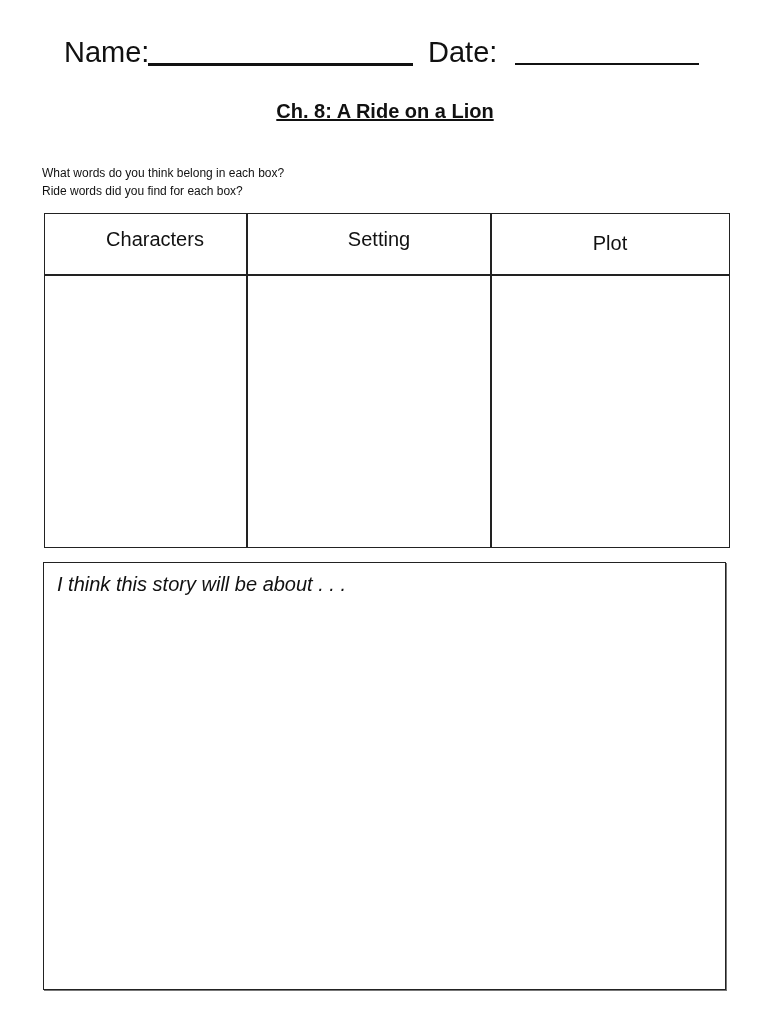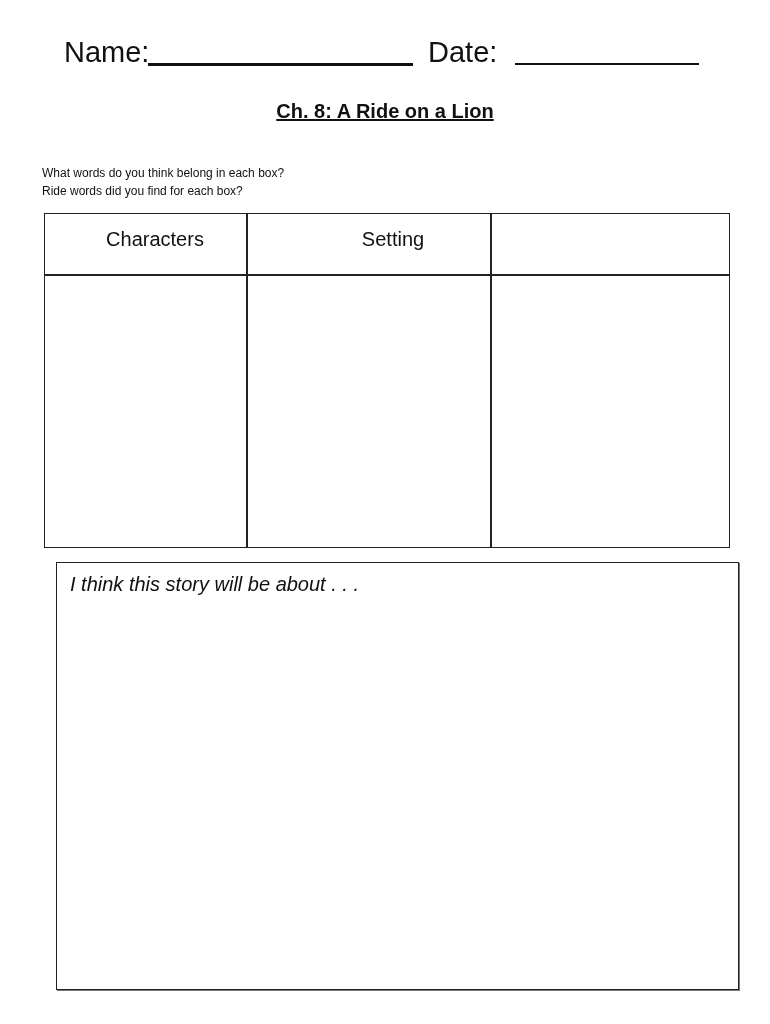--- a/index.html
+++ b/index.html
@@ -31,21 +31,21 @@
       border: 1.5px solid #222; box-sizing: border-box;
     }
     .col-divider { position: absolute; top: 0; bottom: 0; width: 1.5px; background: #222; }
     .row-divider { position: absolute; left: 0; right: 0; top: 60px; height: 1.5px; background: #222; }
     .col-header {
       position: absolute; top: 0; height: 60px; text-align: center; font-size: 20px;
     }
     .col-header span { position: absolute; left: 0; right: 0; }
     .cell { position: absolute; top: 62px; bottom: 0; }
     .predict-box {
-      position: absolute; left: 56px; top: 562px; width: 683px; height: 428px;
+      position: absolute; left: 43px; top: 562px; width: 683px; height: 428px;
       border: 1.5px solid #222; box-sizing: border-box; box-shadow: 1px 1px 0 #777;
     }
     .predict-prompt {
       position: absolute; left: 13px; top: 10px; font-size: 20px; font-style: italic;
     }
     .predict-input { position: absolute; left: 0; right: 0; top: 40px; bottom: 0; }
   </style>
 </head>
 <body>
 
@@ -62,22 +62,25 @@
 
 <div class="instructions">
   <div>What words do you think belong in each box?</div>
   <div>Ride words did you find for each box?</div>
 </div>
 
 <div class="grid-table">
   <div class="col-header" style="left:9px;width:202px;">
     <span style="top:14px;">Characters</span>
   </div>
-  <div class="col-header" style="left:216px;width:264px;">
+  <div class="col-header" style="left:202px;width:264px;">
     <span style="top:14px;">Setting</span>
+  </div>
+  <div class="col-header" style="left:446px;width:238px;">
+    <span style="top:18px;">Plot</span>
   </div>
 
   <div class="row-divider"></div>
   <div class="col-divider" style="left:201px;"></div>
   <div class="col-divider" style="left:445px;"></div>
 
   <div class="cell" style="left:0;width:201px;"></div>
   <div class="cell" style="left:203px;width:242px;"></div>
   <div class="cell" style="left:447px;width:237px;"></div>
 </div>

